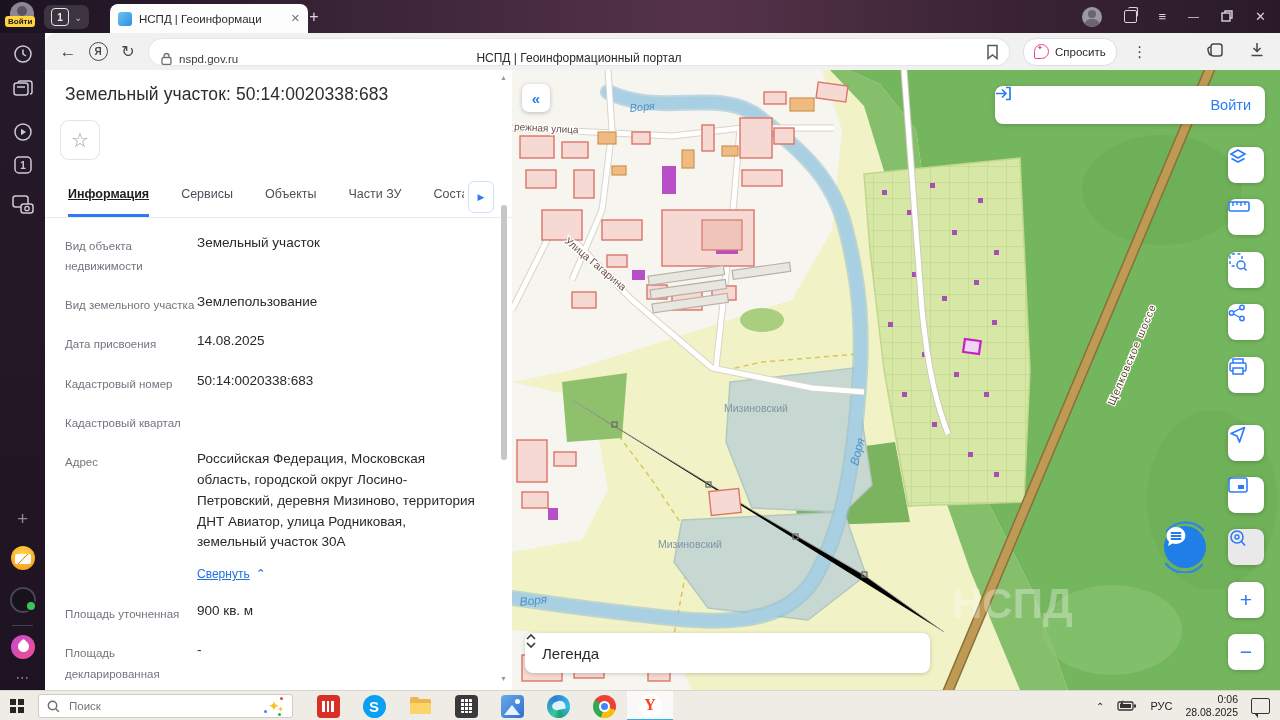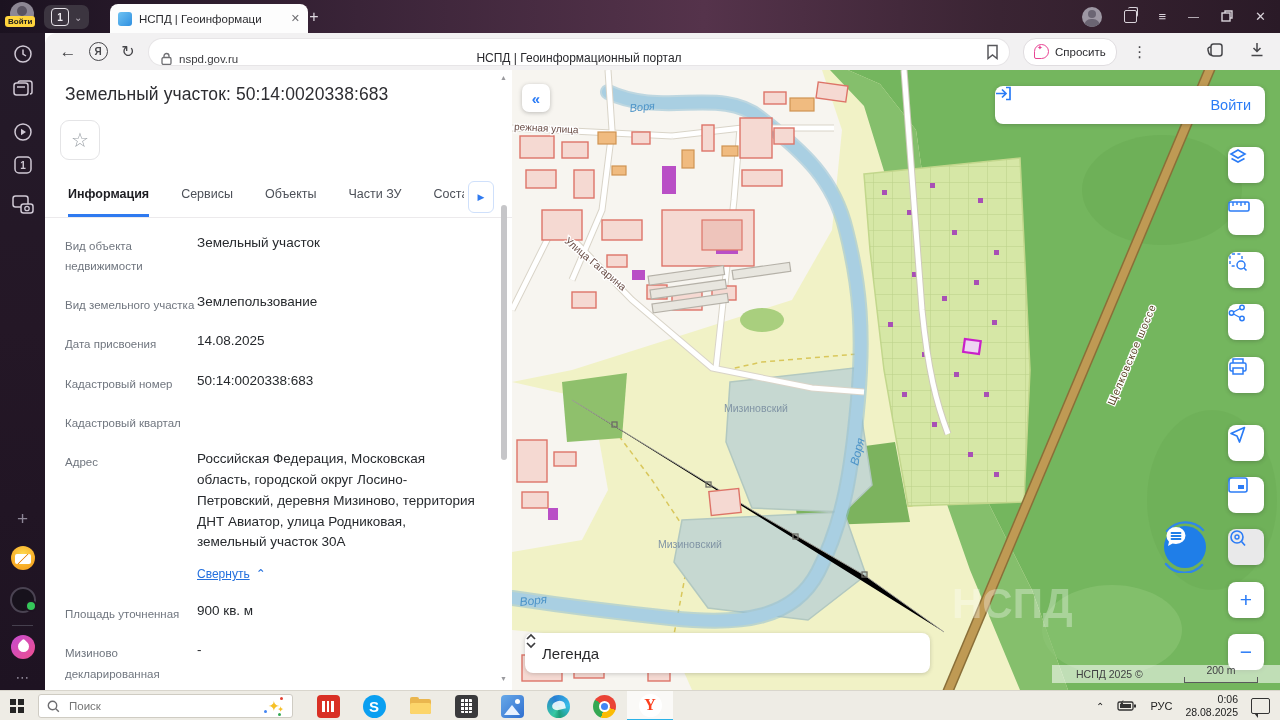--- a/index.html
+++ b/index.html
@@ -70,21 +70,21 @@
   .aliceco:before{content:"";position:absolute;left:7px;top:6px;width:11px;height:11px;background:#fff;border-radius:2px 7px 7px 7px;transform:rotate(45deg);}
   .sb-div{position:absolute;left:12px;width:21px;height:1px;background:#46404e;}
 
   
   .panel{position:absolute;left:45px;top:70px;width:467px;height:620px;background:#fff;overflow:hidden;}
   .p-title{position:absolute;left:20px;top:14px;font-size:17.5px;color:#2d2d31;letter-spacing:.1px;}
   .star-btn{position:absolute;left:15px;top:50px;width:38px;height:38px;border:1px solid #e4e4e6;border-radius:9px;
     color:#9aa0a6;font-size:20px;display:flex;align-items:center;justify-content:center;}
   .ptabs{position:absolute;left:23px;top:108px;right:48px;height:39px;display:flex;gap:32px;overflow:hidden;white-space:nowrap;}
   .ptab{font-size:12.5px;color:#4c5058;padding-top:9px;}
-  .ptab.active{color:#1d1d22;font-weight:bold;border-bottom:3px solid #2f7af0;}
+  .ptab.active{color:#1d1d22;font-weight:bold;border-bottom:3px solid #2f7af0;text-decoration:underline;}
   .ptabs-arrow{position:absolute;right:18px;top:111px;width:24px;height:30px;border:1px solid #cfe0fb;border-radius:6px;
     background:#fff;color:#2f7af0;font-size:9px;display:flex;align-items:center;justify-content:center;}
   .p-div{position:absolute;left:0;right:0;top:147px;height:1px;background:#eceaec;}
   .p-body{position:absolute;left:20px;top:163px;right:36px;}
   .prow{display:flex;margin-bottom:16px;}
   .prow .lbl{flex:0 0 132px;font-size:11.5px;color:#70767f;line-height:1.75;padding-top:3px;}
   .prow .val{flex:1;font-size:13.5px;color:#26292d;line-height:1.55;}
   .collapse-link{display:inline-flex;align-items:center;gap:6px;margin-top:12px;font-size:12px;color:#2470de;}
   .collapse-link .u{text-decoration:underline;}
   .pscroll{position:absolute;right:3px;top:0;bottom:0;width:10px;}
@@ -321,21 +321,21 @@
             <span class="u">Свернуть</span>
             <span>⌃</span>
           </span>
         </div>
       </div>
       <div class="prow">
         <div class="lbl">Площадь уточненная</div>
         <div class="val">900 кв. м</div>
       </div>
       <div class="prow">
-        <div class="lbl">Мизиново декларированная</div>
+        <div class="lbl">Площадь декларированная</div>
         <div class="val">-</div>
       </div>
     </div>
     <div class="pscroll">
       <div class="ar" style="top:4px;">▲</div>
       <div class="thumb"></div>
       <div class="ar" style="bottom:8px;">▼</div>
     </div>
   </div>
 
@@ -575,27 +575,20 @@
       </div>
     </div>
 
     <div class="legend">
       <span>Легенда</span>
       <svg width="12" height="16" viewBox="0 0 12 16">
         <path d="M2 6l4-4 4 4M2 10l4 4 4-4" fill="none" stroke="#3c3c3e" stroke-width="1.7"></path>
       </svg>
     </div>
 
-    <div class="attr-strip">
-      <span class="at">НСПД 2025 ©</span>
-      <div class="scalebar">
-        <span class="st">200 m</span>
-        <div class="sl"></div>
-      </div>
-    </div>
   </div>
 
   <div class="taskbar">
     <div class="start">
       <div class="winlogo">
           <i></i>
           <i></i>
           <i></i>
           <i></i>
         </div>

